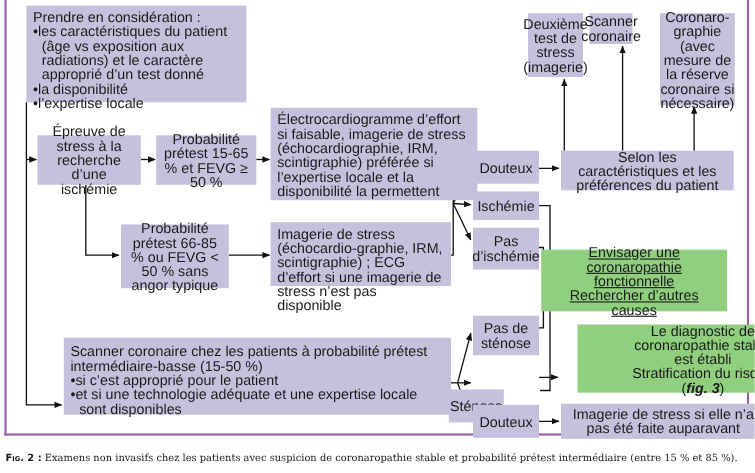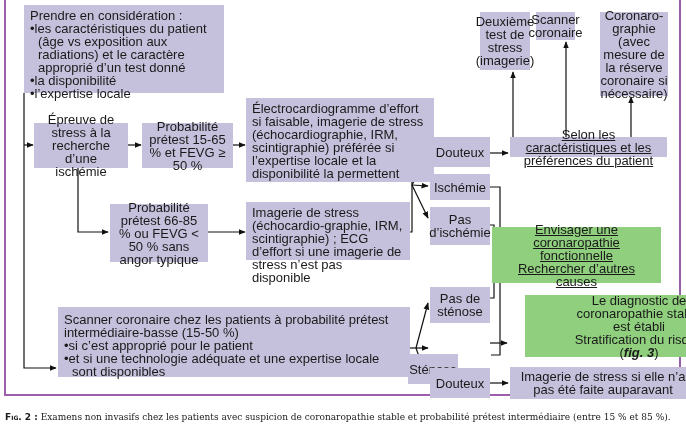--- a/index.html
+++ b/index.html
@@ -116,21 +116,21 @@
 <div class="box center" style="left:430px;top:137px;width:60px;height:30px;">
   <span>Douteux</span>
 </div>
 <div class="box center" style="left:430px;top:174px;width:60px;height:26px;">
   <span>Ischémie</span>
 </div>
 <div class="box center" style="left:430px;top:207px;width:60px;height:38px;">
   <span>Pas d’ischémie</span>
 </div>
 
-<div class="box center" style="left:510px;top:137px;width:157px;height:20px;text-decoration:underline;">
+<div class="box center" style="left:510px;top:137px;width:157px;height:36px;">
   <span>Selon les caractéristiques et les préférences du patient</span>
 </div>
 
 <div class="box green center" style="left:492px;top:227px;width:169px;height:56px;text-decoration:underline;">
   <span>Envisager une coronaropathie fonctionnelle</span>
   <div class="gap"></div>
   <span>Rechercher d’autres causes</span>
 </div>
 
 <div class="box left" style="left:58px;top:307px;width:352px;height:70px;padding:6px 6px;">

